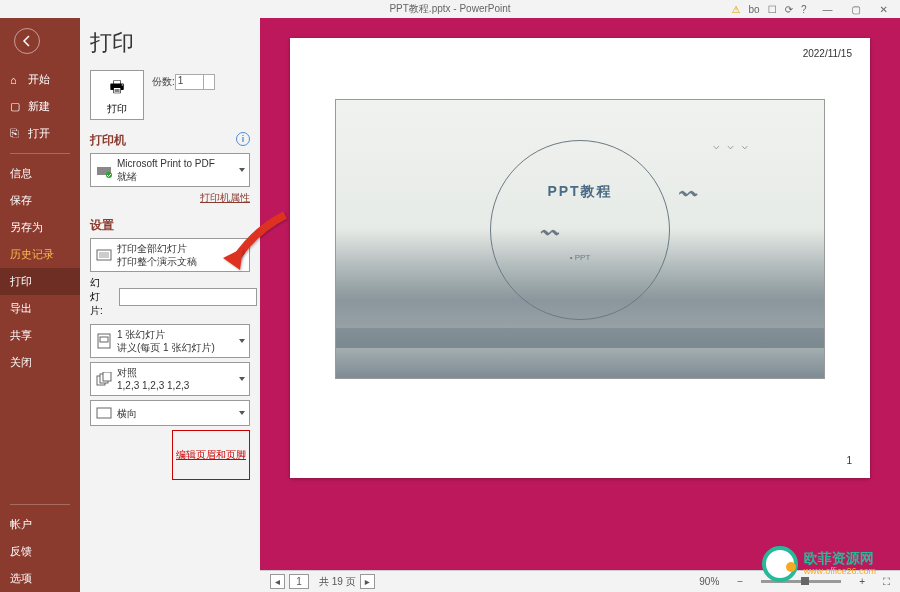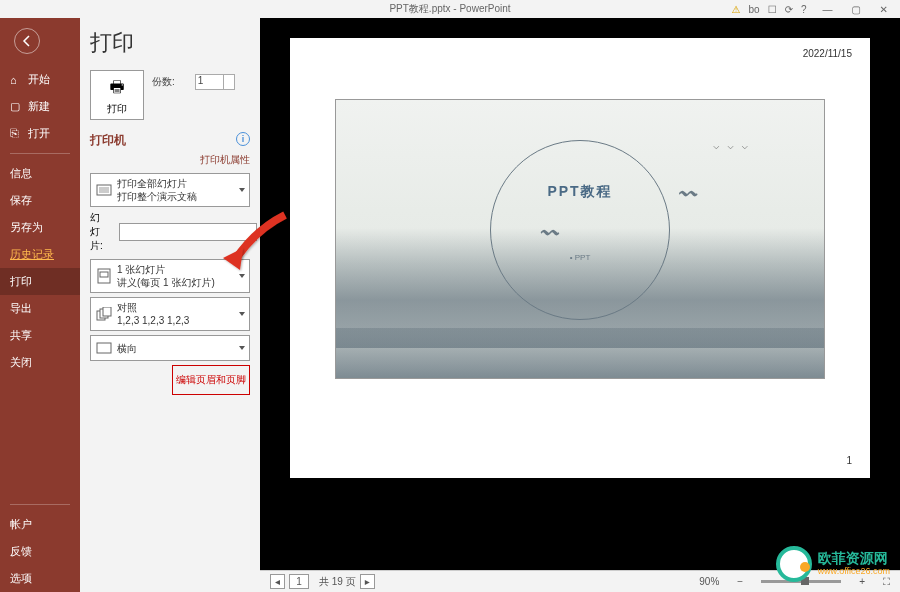--- a/index.html
+++ b/index.html
@@ -13,50 +13,50 @@
     
     .main-wrap { display: flex; height: calc(100% - 18px); }
     
     .sidebar { width: 80px; background: #8b3a2e; color: #fff; display: flex; flex-direction: column; padding-top: 10px; font-size: 11px; }
     .back-btn { width: 26px; height: 26px; border: 1px solid rgba(255,255,255,0.5); border-radius: 50%; margin: 0 0 12px 14px; display: flex; align-items: center; justify-content: center; }
     .sidebar-item { padding: 6px 10px; display: flex; align-items: center; gap: 6px; cursor: pointer; }
     .sidebar-item.selected { background: rgba(0,0,0,0.2); }
     .sidebar-item .icn { width: 12px; display: inline-block; }
     .sidebar-sep { border-top: 1px solid rgba(255,255,255,0.25); margin: 6px 10px; }
     .sidebar-bottom { margin-top: auto; }
-    .sidebar-item.hl { color: #ffb84d; text-decoration: underline; }
+    .sidebar-item.hl { color: #ffb84d; }
     
     .content { flex: 1; display: flex; background: #f3f3f3; }
     
     .settings-panel { width: 180px; padding: 0 10px; }
     .page-title { font-size: 22px; color: #333; margin: 10px 0 12px 0; }
     
     .print-box { border: 1px solid #999; width: 54px; height: 50px; background: #fff; display: flex; flex-direction: column; align-items: center; justify-content: center; font-size: 10px; float: left; margin-right: 8px; }
-    .copies-row { font-size: 10px; color: #444; padding-top: 4px; display: flex; align-items: center; gap: 20px; }
+    .copies-row { font-size: 10px; color: #444; padding-top: 4px; display: flex; align-items: center; gap: 0; }
     .spinner { border: 1px solid #aaa; width: 40px; height: 16px; background: #fff; font-size: 10px; padding: 0 2px; position: relative; }
     .spinner::after { content: ""; position: absolute; right: 0; top: 0; bottom: 0; width: 10px; border-left: 1px solid #aaa; }
     
     .section-header { color: #8b3a2e; font-size: 12px; margin: 12px 0 4px 0; clear: both; position: relative; font-weight: bold; }
     .info-icon { position: absolute; right: 0; top: 0; width: 14px; height: 14px; border: 1px solid #4a90d9; border-radius: 50%; color: #4a90d9; font-size: 9px; text-align: center; line-height: 12px; }
     
     .dropdown { border: 1px solid #999; background: #fff; padding: 3px 4px; font-size: 10px; color: #333; display: flex; align-items: center; margin-bottom: 4px; position: relative; min-height: 30px; }
     .dropdown.thin { min-height: 20px; }
     .dd-icon { width: 18px; height: 18px; margin-right: 4px; flex-shrink: 0; display: flex; align-items: center; justify-content: center; }
     .dd-text { flex: 1; line-height: 1.3; }
     .dd-arrow { width: 0; height: 0; border-left: 3px solid transparent; border-right: 3px solid transparent; border-top: 4px solid #555; margin-left: 4px; }
     
-    .link-right { text-align: right; font-size: 10px; color: #8b3a2e; margin-bottom: 6px; }
-    .link-right.red { color: #c00; border: 1px solid #c00; padding: 7px 3px; display: inline-block; float: right; margin-left: 11px; }
+    .link-right { text-align: right; font-size: 10px; color: #8b3a2e; text-decoration: underline; margin-bottom: 6px; }
+    .link-right.red { color: #c00; border: 1px solid #c00; padding: 17px 3px; display: inline-block; float: right; margin-left: 11px; }
     
     .slides-input-row { display: flex; align-items: center; gap: 16px; font-size: 10px; margin-bottom: 6px; position: relative; }
     .slides-input-row input { flex: 1; border: 1px solid #999; height: 18px; padding: 0 2px; font-size: 10px; }
     
     .color-swatch { width: 18px; height: 12px; background: linear-gradient(to right, #c00 33%, #0c0 33% 66%, #00c 66%); }
     
-    .preview-panel { flex: 1; background: #000000; position: relative; padding: 20px; }
+    .preview-panel { flex: 1; background: #be185d; position: relative; padding: 20px; }
     .page-preview { background: #fff; width: 580px; height: 440px; margin: 0 auto; box-shadow: 0 1px 4px rgba(0,0,0,0.3); position: relative; padding: 10px 18px; }
     .preview-date { text-align: right; font-size: 10px; color: #333; }
     .preview-pagenum { position: absolute; bottom: 12px; right: 18px; font-size: 10px; color: #333; }
     
     .slide-img { width: 490px; height: 280px; border: 1px solid #999; margin: 40px auto 0; background: linear-gradient(to bottom, #f0f2f0 0%, #e8ece8 40%, #e0e4e0 100%); position: relative; overflow: hidden; }
     .mountains { position: absolute; bottom: 30px; left: 0; right: 0; height: 120px; background: linear-gradient(to bottom, transparent 0%, rgba(70,90,100,0.3) 30%, rgba(50,70,85,0.5) 60%, rgba(60,80,95,0.4) 100%); }
     .mountains2 { position: absolute; bottom: 0; left: 0; right: 0; height: 50px; background: linear-gradient(to bottom, rgba(50,70,85,0.2), rgba(60,80,95,0.6)); }
     .circle-frame { position: absolute; left: 50%; top: 50%; transform: translate(-50%,-55%); width: 180px; height: 180px; border: 1px solid #6a7a85; border-radius: 50%; }
     .slide-title-text { position: absolute; left: 50%; top: 30%; transform: translateX(-50%); color: #4a6a85; font-size: 14px; letter-spacing: 2px; font-weight: bold; }
     .slide-sub { position: absolute; left: 50%; top: 55%; transform: translateX(-50%); color: #6a7a85; font-size: 8px; }
@@ -66,21 +66,21 @@
     .birds { position: absolute; right: 15%; top: 15%; color: #555; font-size: 8px; letter-spacing: 3px; }
     
     .status-bar { position: absolute; bottom: 0; left: 260px; right: 0; height: 22px; background: #f3f3f3; border-top: 1px solid #ccc; display: flex; align-items: center; font-size: 10px; padding: 0 10px; color: #555; }
     .nav-btn { border: 1px solid #999; padding: 1px 4px; margin-right: 4px; background: #fff; }
     .zoom-group { margin-left: auto; display: flex; align-items: center; gap: 18px; }
     .zoom-slider { width: 80px; height: 3px; background: #999; position: relative; }
     .zoom-slider::after { content:""; position:absolute; left:50%; top:-3px; width:8px; height:8px; background:#666; }
     
     .arrow-annotation { position: absolute; left: 215px; top: 210px; z-index: 100; pointer-events: none; }
     
-    .watermark { position: absolute; right: 10px; bottom: 10px; z-index: 200; display: flex; align-items: center; gap: 6px; }
+    .watermark { position: absolute; right: 24px; bottom: 10px; z-index: 200; display: flex; align-items: center; gap: 6px; }
     .wm-logo { width: 36px; height: 36px; border-radius: 50%; background: #fff; border: 4px solid #26b99a; position: relative; }
     .wm-logo::after { content:""; position:absolute; width: 10px; height: 10px; background:#f9a825; border-radius:50%; right:-2px; bottom:6px; }
     .wm-text { font-size: 14px; font-weight: bold; color: #26b99a; line-height: 1.1; }
     .wm-text .sub { font-size: 9px; color: #f9a825; font-weight: normal; }
   </style>
 </head>
 <body>
 
 <div class="titlebar">
   <div></div>
@@ -171,22 +171,37 @@
         <div class="copies-row">
           <span>份数:</span>
           <div class="spinner"><span>1</span></div>
         </div>
       </div>
 
       <div class="section-header">
         <span>打印机</span>
         <span class="info-icon">i</span>
       </div>
+      <div class="dropdown">
+        <div class="dd-icon">
+          <svg width="18" height="18" viewBox="0 0 18 18">
+              <rect x="2" y="6" width="14" height="8" fill="#888"></rect>
+              <circle cx="14" cy="14" r="3" fill="#2a2"></circle>
+              <path d="M12 14l1.5 1.5L16 13" stroke="#fff" stroke-width="1" fill="none"></path>
+            </svg>
+        </div>
+        <div class="dd-text">
+          <div>Microsoft Print to PDF</div>
+          <div>就绪</div>
+        </div>
+        <div class="dd-arrow"></div>
+      </div>
       <div class="link-right">打印机属性</div>
 
+      <div class="section-header">设置</div>
 
       <div class="dropdown">
         <div class="dd-icon">
             <svg width="16" height="12" viewBox="0 0 16 12">
               <rect x="1" y="1" width="14" height="10" fill="none" stroke="#666"></rect>
               <rect x="3" y="3" width="10" height="6" fill="#ccc"></rect>
             </svg>
           </div>
         <div class="dd-text">
           <div>打印全部幻灯片</div>

